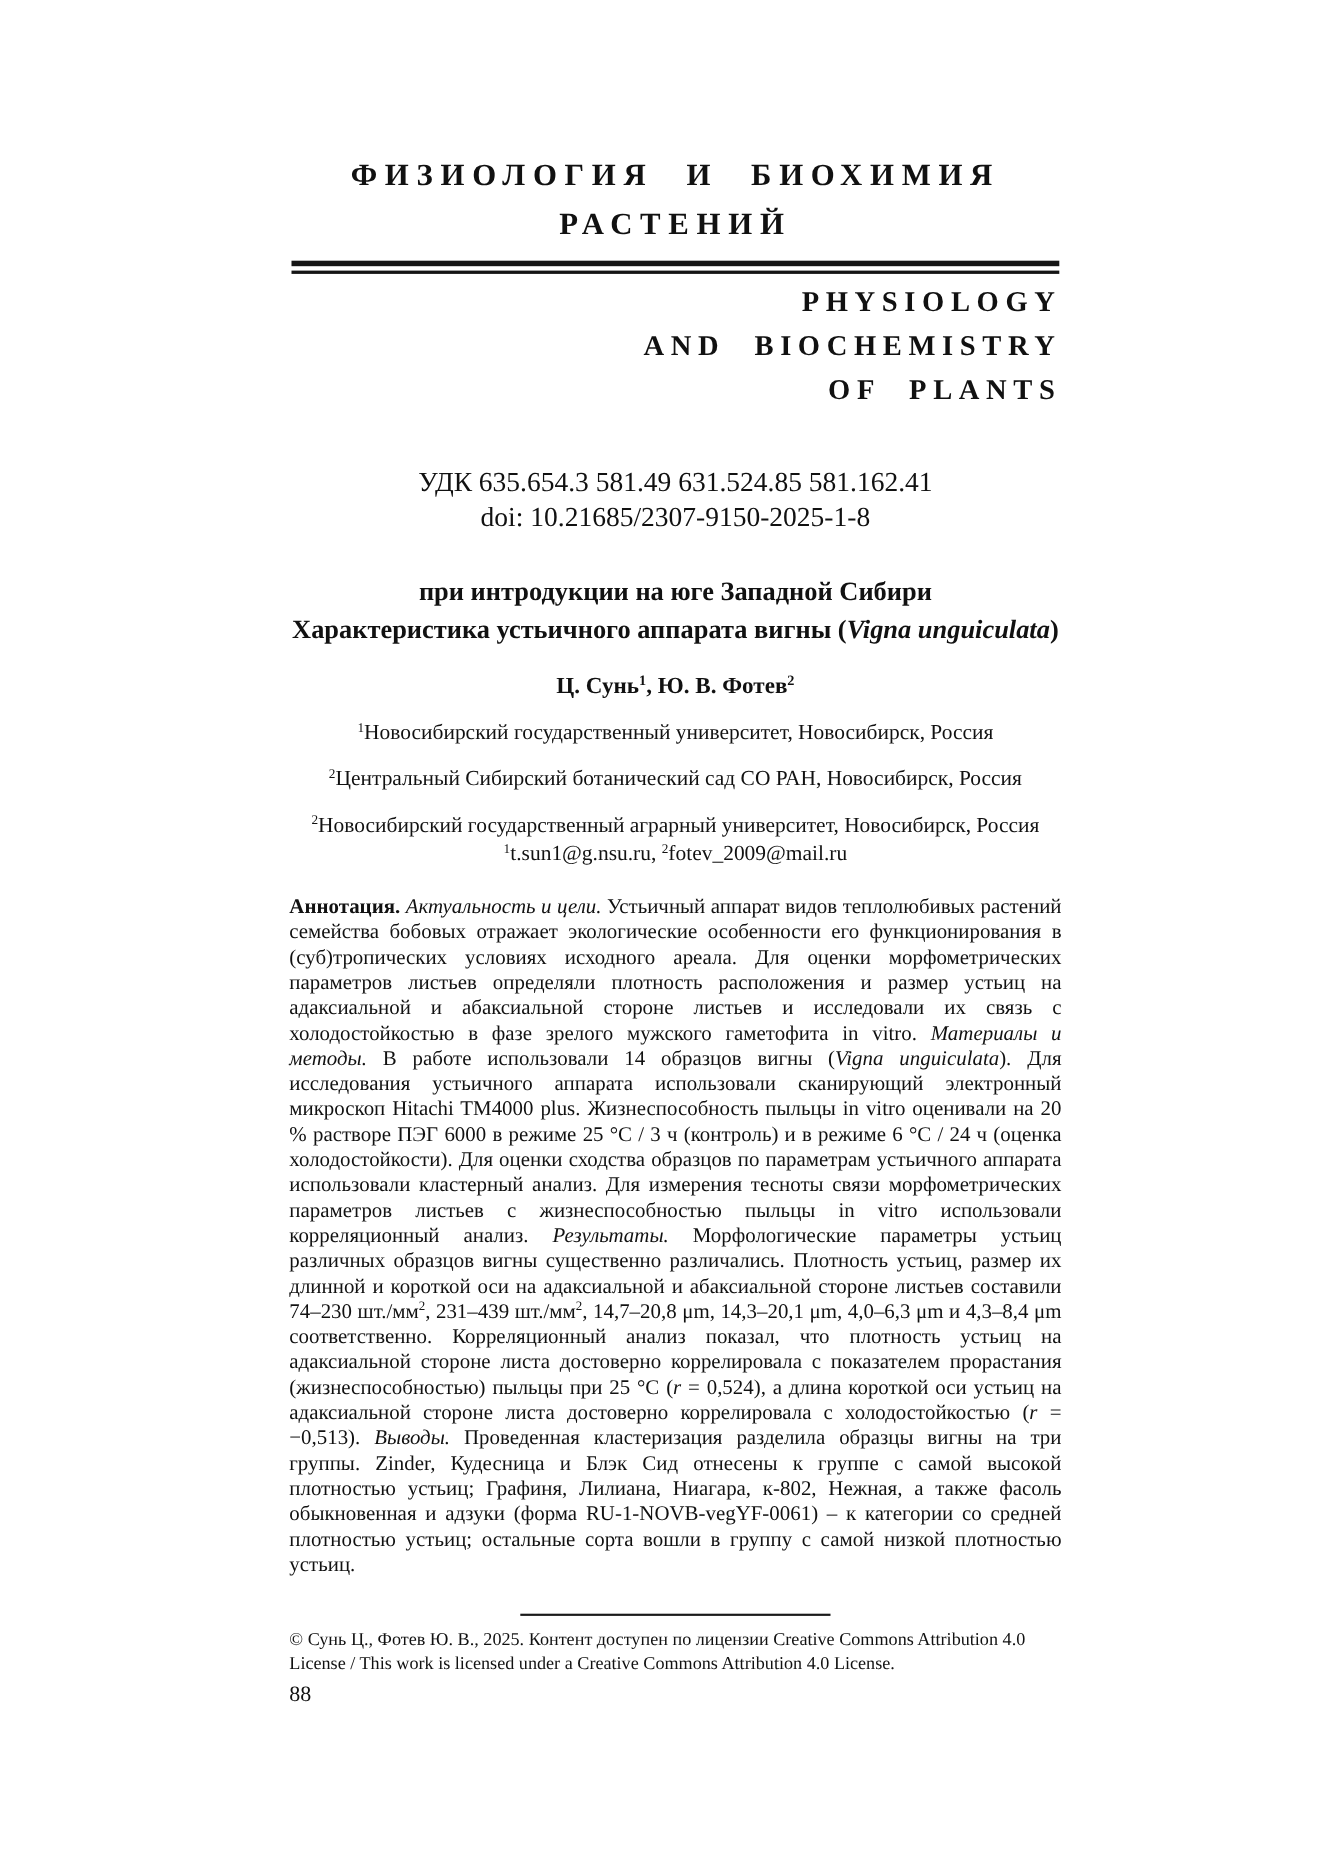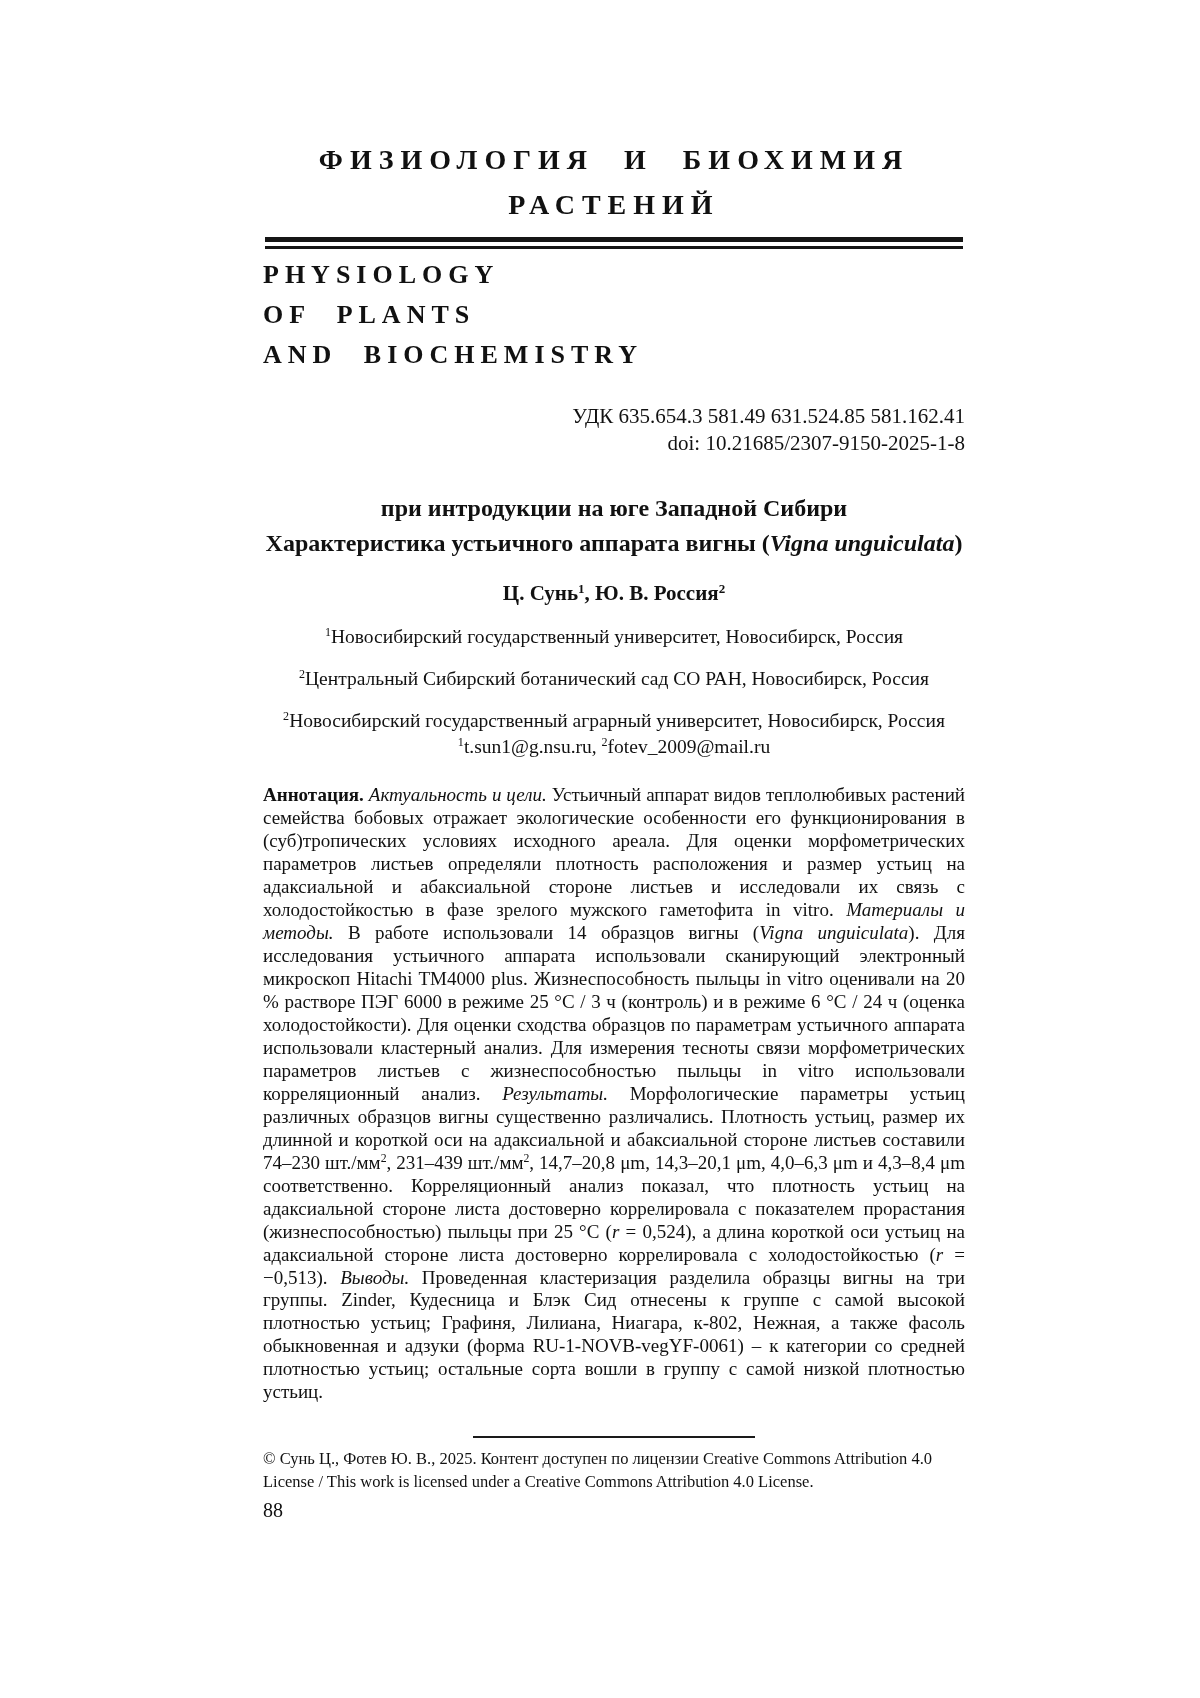--- a/index.html
+++ b/index.html
@@ -27,33 +27,33 @@
     letter-spacing: 7px;
     word-spacing: 16px;
   }
   .masthead-divider {
     margin: 9px 2px 6px 2px;
     height: 4px;
     border-top: 5px solid #151515;
     border-bottom: 3px solid #151515;
   }
   .masthead-en {
-    text-align: left;
+    text-align: right;
     font-weight: bold;
     font-size: 26px;
     line-height: 1.55;
     letter-spacing: 6px;
     word-spacing: 14px;
   }
   
   .meta-block {
-    margin-top: 28px;
-    font-size: 21px;
+    margin-top: 48px;
+    font-size: 25px;
     line-height: 1.28;
-    text-align: right;
+    text-align: center;
   }
   
   .article-title {
     margin-top: 34px;
     text-align: center;
     font-weight: bold;
     font-size: 24px;
     line-height: 1.45;
   }
   .authors-line {
@@ -116,35 +116,35 @@
 
   <div class="masthead-ru">
     <div>ФИЗИОЛОГИЯ И БИОХИМИЯ</div>
     <div>РАСТЕНИЙ</div>
   </div>
 
   <div class="masthead-divider"></div>
 
   <div class="masthead-en">
     <div>PHYSIOLOGY</div>
+    <div>AND BIOCHEMISTRY</div>
     <div>OF PLANTS</div>
-    <div>AND BIOCHEMISTRY</div>
   </div>
 
   <div class="meta-block">
     <div>УДК 635.654.3 581.49 631.524.85 581.162.41</div>
     <div>doi: 10.21685/2307-9150-2025-1-8</div>
   </div>
 
   <div class="article-title">
     <div>при интродукции на юге Западной Сибири</div>
     <div><span>Характеристика устьичного аппарата вигны (</span><span class="seg-i">Vigna unguiculata</span><span>)</span></div>
   </div>
 
-  <div class="authors-line"><span>Ц. Сунь</span><sup>1</sup><span>, Ю. В. Россия</span><sup>2</sup></div>
+  <div class="authors-line"><span>Ц. Сунь</span><sup>1</sup><span>, Ю. В. Фотев</span><sup>2</sup></div>
 
   <div class="affiliation-line"><sup>1</sup><span>Новосибирский государственный университет, Новосибирск, Россия</span></div>
 
   <div class="affiliation-line"><sup>2</sup><span>Центральный Сибирский ботанический сад СО РАН, Новосибирск, Россия</span></div>
 
   <div class="affiliation-line"><sup>2</sup><span>Новосибирский государственный аграрный университет, Новосибирск, Россия</span></div>
 
   <div class="emails-line"><sup>1</sup><span>t.sun1@g.nsu.ru, </span><sup>2</sup><span>fotev_2009@mail.ru</span></div>
 
   <div class="abstract"><span class="seg-b">Аннотация. </span><span class="seg-i">Актуальность и цели. </span><span>Устьичный аппарат видов теплолюбивых растений семейства бобовых отражает экологические особенности его функционирования в (суб)тропических условиях исходного ареала. Для оценки морфометрических параметров листьев определяли плотность расположения и размер устьиц на адаксиальной и абаксиальной стороне листьев и исследовали их связь с холодостойкостью в фазе зрелого мужского гаметофита in vitro. </span><span class="seg-i">Материалы и методы. </span><span>В работе использовали 14 образцов вигны (</span><span class="seg-i">Vigna unguiculata</span><span>). Для исследования устьичного аппарата использовали сканирующий электронный микроскоп Hitachi TM4000 plus. Жизнеспособность пыльцы in vitro оценивали на 20 % растворе ПЭГ 6000 в режиме 25 °C / 3 ч (контроль) и в режиме 6 °C / 24 ч (оценка холодостойкости). Для оценки сходства образцов по параметрам устьичного аппарата использовали кластерный анализ. Для измерения тесноты связи морфометрических параметров листьев с жизнеспособностью пыльцы in vitro использовали корреляционный анализ. </span><span class="seg-i">Результаты. </span><span>Морфологические параметры устьиц различных образцов вигны существенно различались. Плотность устьиц, размер их длинной и короткой оси на адаксиальной и абаксиальной стороне листьев составили 74–230 шт./мм</span><sup>2</sup><span>, 231–439 шт./мм</span><sup>2</sup><span>, 14,7–20,8 μm, 14,3–20,1 μm, 4,0–6,3 μm и 4,3–8,4 μm соответственно. Корреляционный анализ показал, что плотность устьиц на адаксиальной стороне листа достоверно коррелировала с показателем прорастания (жизнеспособностью) пыльцы при 25 °C (</span><span class="seg-i">r</span><span> = 0,524), а длина короткой оси устьиц на адаксиальной стороне листа достоверно коррелировала с холодостойкостью (</span><span class="seg-i">r</span><span> = −0,513). </span><span class="seg-i">Выводы. </span><span>Проведенная кластеризация разделила образцы вигны на три группы. Zinder, Кудесница и Блэк Сид отнесены к группе с самой высокой плотностью устьиц; Графиня, Лилиана, Ниагара, к-802, Нежная, а также фасоль обыкновенная и адзуки (форма RU-1-NOVB-vegYF-0061) – к категории со средней плотностью устьиц; остальные сорта вошли в группу с самой низкой плотностью устьиц.</span></div>

